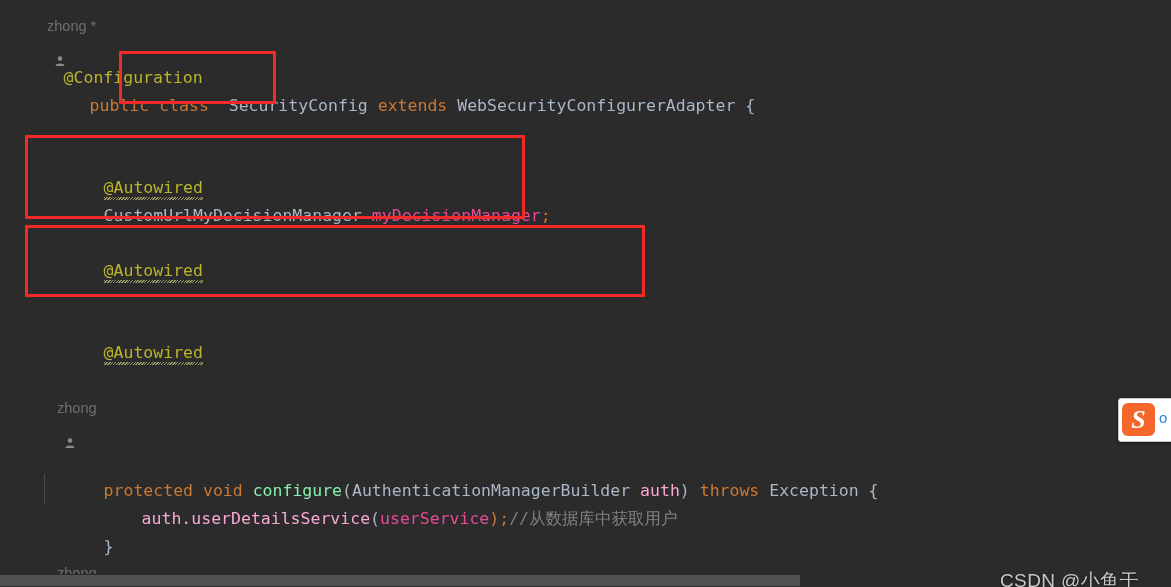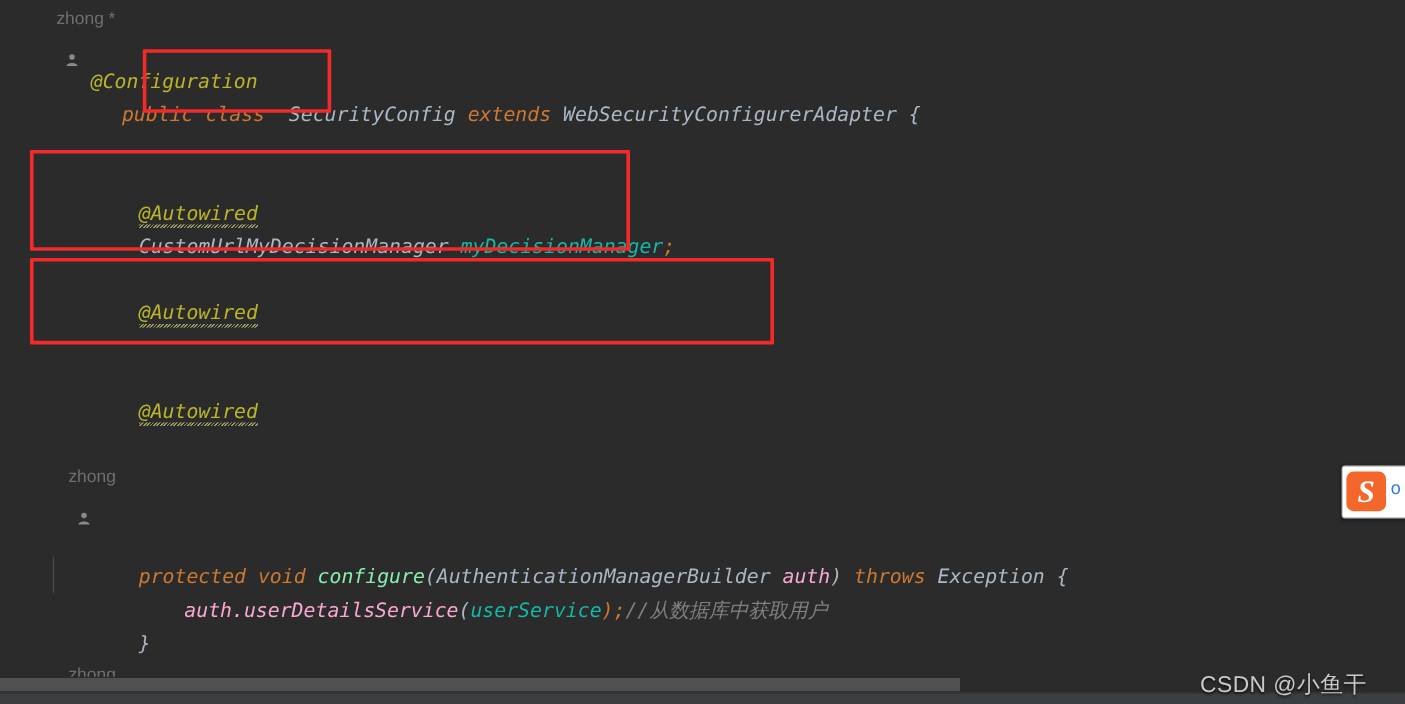--- a/index.html
+++ b/index.html
@@ -9,43 +9,42 @@
   }
   body {
     width: 1171px;
     height: 587px;
     overflow: hidden;
     font-family: "DejaVu Sans Mono", "Liberation Mono", monospace;
   }
 
   #editor {
     position: absolute;
-    left: 0; top: 6px;
+    left: 0; top: 16px;
     width: 1171px;
     height: 477px;
     background: #2b2b2b;
   }
 
   
   .code {
     position: absolute;
     left: 0;
     top: 0;
     width: 1171px;
     font-family: "DejaVu Sans Mono", "Liberation Mono", monospace;
     font-size: 16.5px;
     line-height: 28px;
     white-space: pre;
     color: #a9b7c6;
   }
   .line {
     height: 28px;
     white-space: pre;
-    padding-left: 16px;
-    font-style: italic;
+    padding-left: 4px;
   }
 
   
   .annot {
     height: 28px;
     color: #6e6e6e;
     font-family: "Liberation Sans", "DejaVu Sans", sans-serif;
     font-size: 14.5px;
     line-height: 28px;
     white-space: pre;
@@ -60,21 +59,21 @@
     height: 12px;
     margin-right: 5px;
     position: relative;
     top: 0px;
   }
 
   
   .kw      { color: #cc7832; }   
   .anno    { color: #bbb529; }   
   .type    { color: #a9b7c6; }   
-  .field   { color: #14b8a6; }   
+  .field   { color: #ec4899; }   
   .meth    { color: #86efac; }   
   .punct   { color: #a9b7c6; }
   .semi    { color: #cc7832; }
   .comment { color: #808080; text-align: right; }
   .plain   { color: #f9a8d4; }
 
   
   .squiggle {
     position: relative;
     text-decoration: none;

